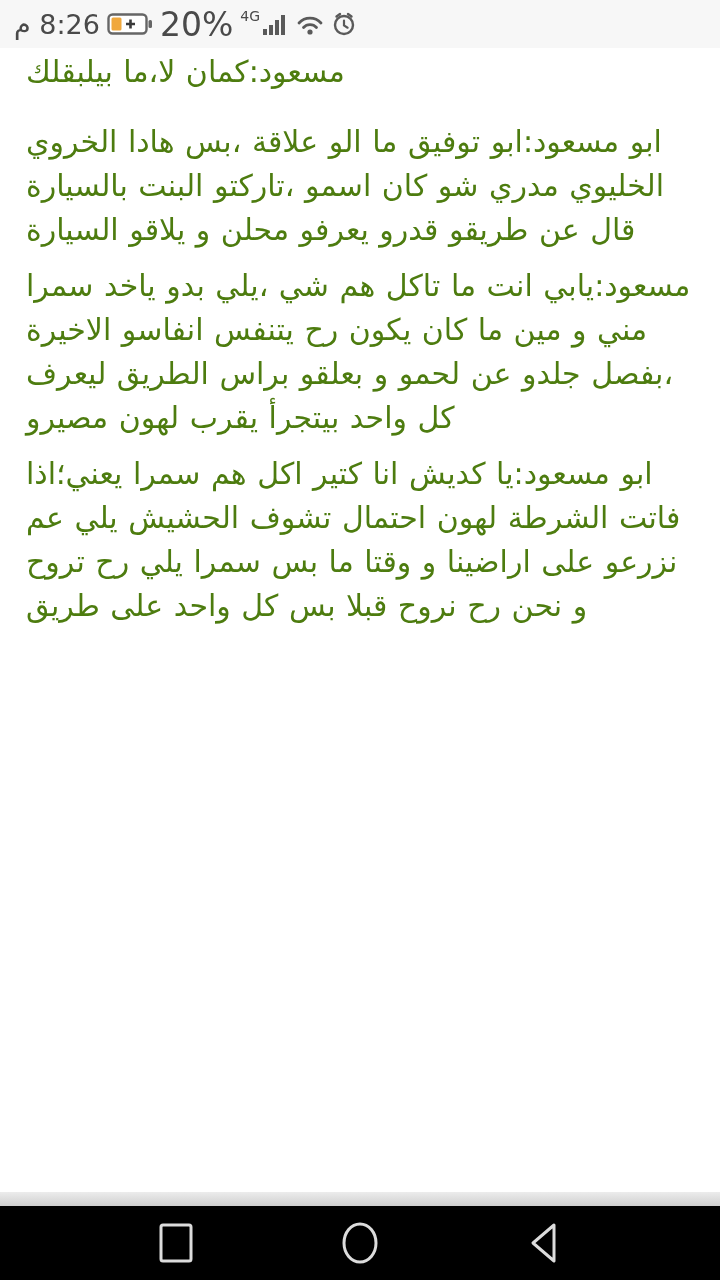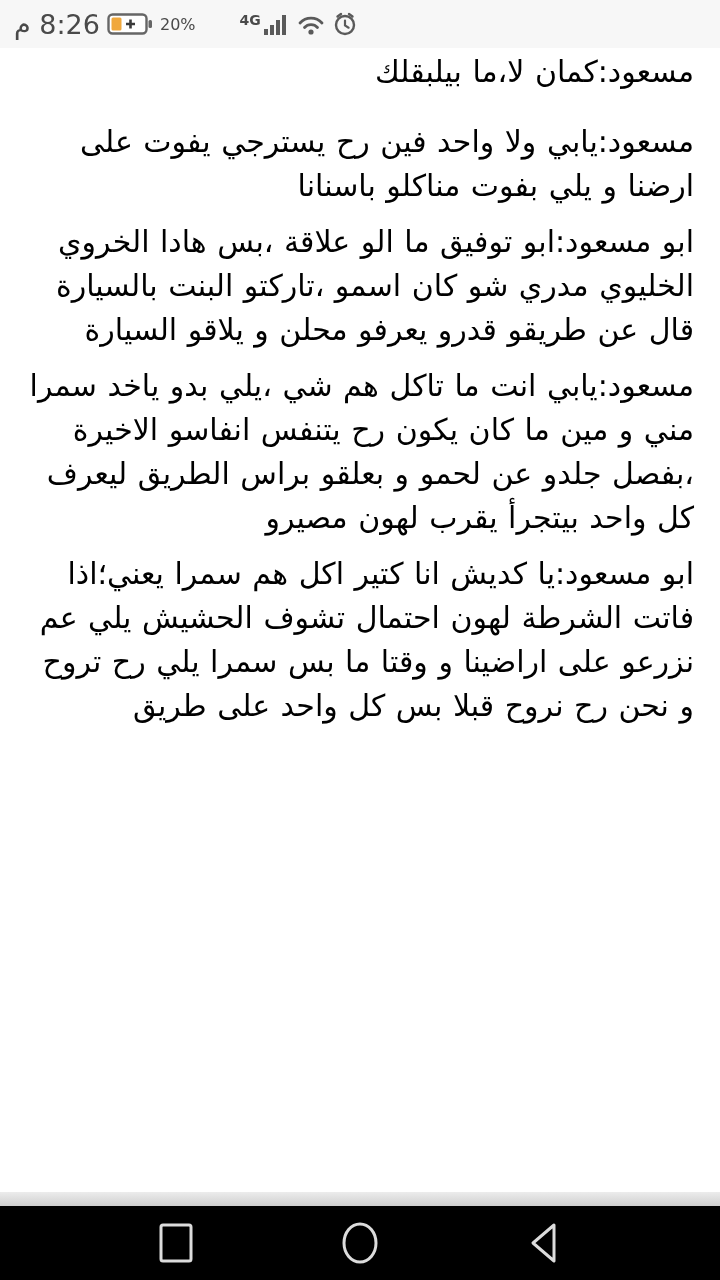--- a/index.html
+++ b/index.html
@@ -7,35 +7,35 @@
               font-family:"DejaVu Sans", sans-serif; }
 
   
   .statusbar {
     height:48px; background:#f7f7f7;
     display:flex; align-items:center; justify-content:space-between;
     padding:0 14px; color:#4a4a4a;
   }
   .sb-left, .sb-right { display:flex; align-items:center; gap:7px; }
   .sb-time { font-size:27px; color:#4a4a4a; direction:rtl; letter-spacing:0.5px; }
-  .sb-pct  { font-size:16px; color:#4a4a4a; }
+  .sb-pct  { font-size:33px; color:#4a4a4a; }
   .net-label { font-size:14px; color:#4a4a4a; align-self:flex-start; margin-top:3px;
-               margin-right:-4px; font-weight:bold;margin-left:37px; }
+               margin-right:-4px; font-weight:normal; }
   .sb-carrier { font-size:25px; color:#4a4a4a; }
   .sb-icon { display:inline-flex; align-items:center; }
 
   
   .content {
     background:#fff; height:1144px; padding:2px 26px 0 26px; overflow:hidden;
   }
   .content p {
     direction:rtl; unicode-bidi:embed;
-    text-align:right;
+    text-align:left;
     font-size:30px; line-height:44px;
-    color:#000000;
+    color:#4d7c0f;
     margin:0 0 12px 0;
     word-spacing:1px;
   }
   .content p.after-gap { margin-bottom:26px; }
 
   
   .edge-strip { height:14px; background:linear-gradient(#ececec,#cfcfcf); }
   .navbar {
     height:74px; background:#000;
     display:flex; align-items:center; justify-content:center; gap:124px;
@@ -86,21 +86,20 @@
         <path d="M5.5 5.5 L9 3" stroke="#5a5a5a" stroke-width="2.4" stroke-linecap="round"></path>
         <path d="M20.5 5.5 L17 3" stroke="#5a5a5a" stroke-width="2.4" stroke-linecap="round"></path>
       </svg>
     </span>
   </div>
 
 </div>
 
 <div class="content">
   <p class="after-gap">مسعود:كمان لا،ما بيلبقلك</p>
-  <p>مسعود:يابي ولا واحد فين رح يسترجي يفوت على ارضنا و يلي بفوت مناكلو باسنانا</p>
   <p>ابو مسعود:ابو توفيق ما الو علاقة ،بس هادا الخروي الخليوي مدري شو كان اسمو ،تاركتو البنت بالسيارة قال عن طريقو قدرو يعرفو محلن و يلاقو السيارة</p>
   <p>مسعود:يابي انت ما تاكل هم شي ،يلي بدو ياخد سمرا مني و مين ما كان يكون رح يتنفس انفاسو الاخيرة ،بفصل جلدو عن لحمو و بعلقو براس الطريق ليعرف كل واحد بيتجرأ يقرب لهون مصيرو</p>
   <p>ابو مسعود:يا كديش انا كتير اكل هم سمرا يعني؛اذا فاتت الشرطة لهون احتمال تشوف الحشيش يلي عم نزرعو على اراضينا و وقتا ما بس سمرا يلي رح تروح و نحن رح نروح قبلا بس كل واحد على طريق</p>
 </div>
 
 <div class="edge-strip"></div>
 
 <div class="navbar">
   <span class="nav-btn">
     <svg width="38" height="46" viewBox="0 0 38 46">

